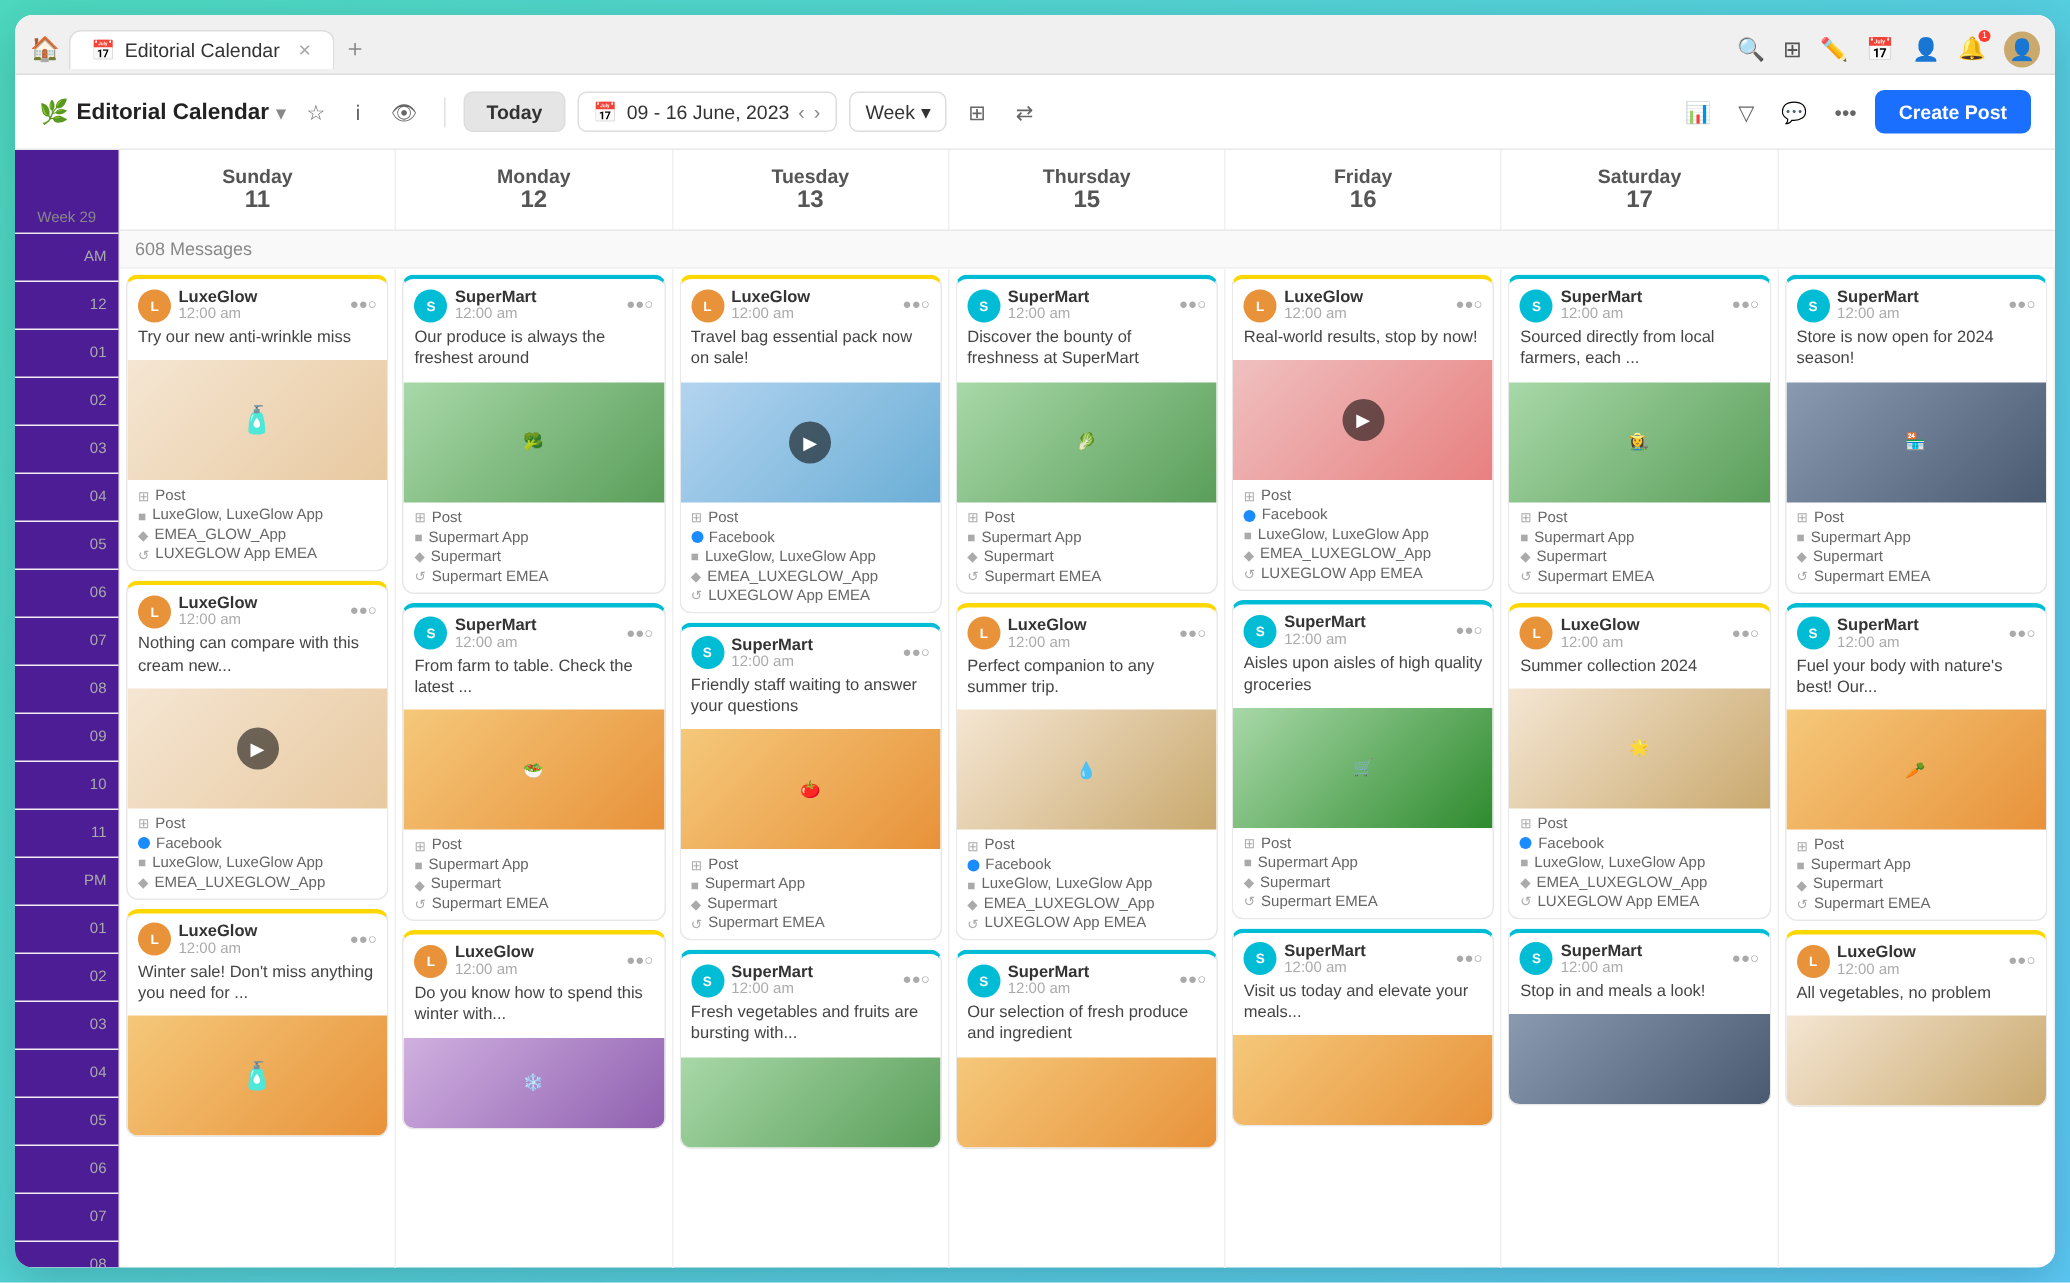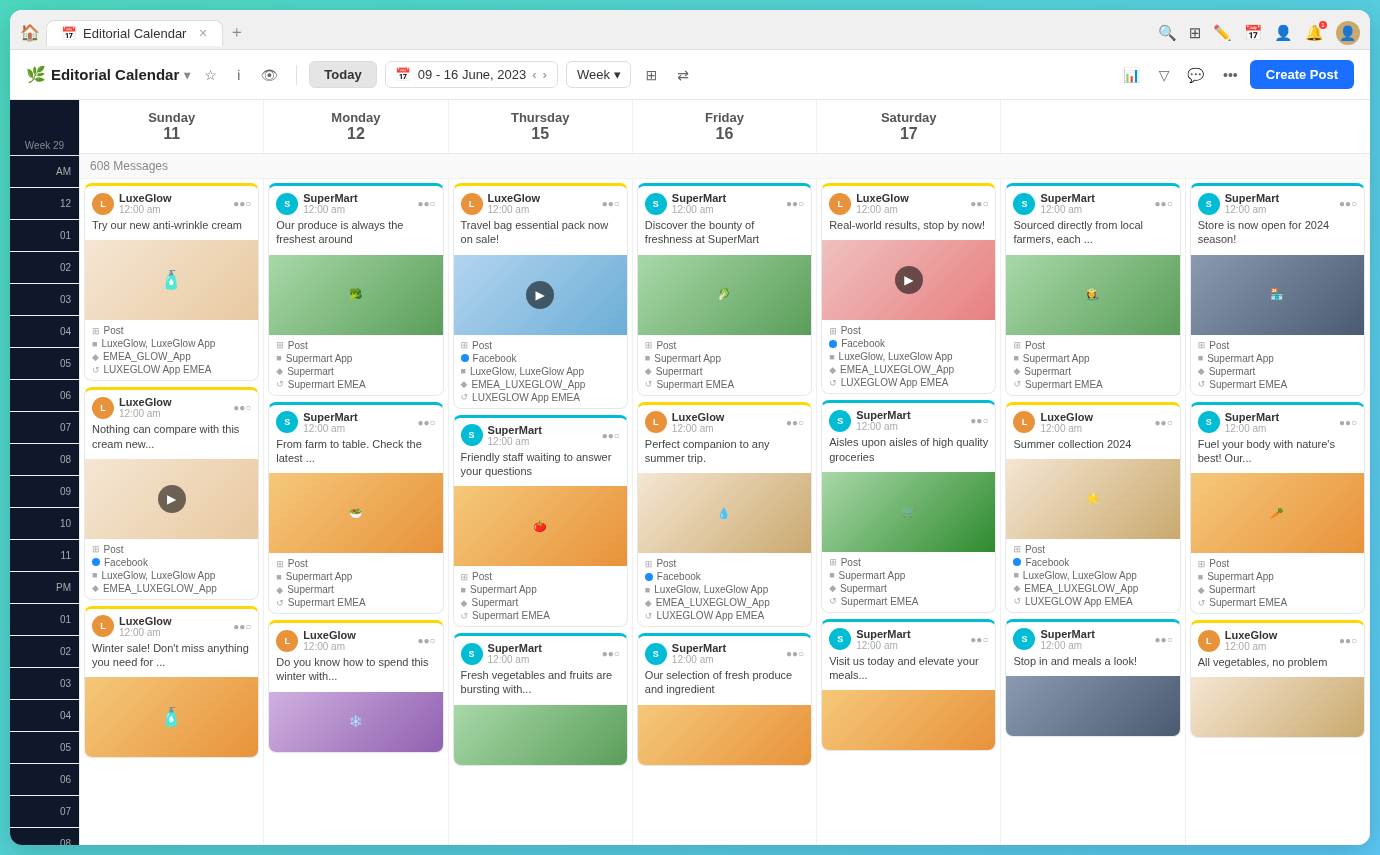--- a/index.html
+++ b/index.html
@@ -140,21 +140,21 @@
 
     
     .calendar-container {
       display: flex;
       flex: 1;
       overflow: hidden;
     }
     .time-col {
       width: 70px;
       flex-shrink: 0;
-      background: #0f172a;
+      background: #4c1d95;
       border-right: 1px solid #e8e8e8;
     }
     .time-header {
       height: 56px;
       border-bottom: 1px solid #e8e8e8;
       display: flex;
       align-items: flex-end;
       justify-content: center;
       padding-bottom: 4px;
       font-size: 10px;
@@ -398,20 +398,24 @@
       <div class="day-headers">
         <div class="day-header">
           <span>Sunday</span>
           <span class="day-num">11</span>
         </div>
         <div class="day-header">
           <span>Monday</span>
           <span class="day-num">12</span>
         </div>
         <div class="day-header">
+          <span>Tuesday</span>
+          <span class="day-num">13</span>
+        </div>
+        <div class="day-header">
           <span>Thursday</span>
           <span class="day-num">15</span>
         </div>
         <div class="day-header">
           <span>Friday</span>
           <span class="day-num">16</span>
         </div>
         <div class="day-header">
           <span>Saturday</span>
           <span class="day-num">17</span>
@@ -429,21 +433,21 @@
           <div class="post-card card-yellow">
             <div class="post-card-top">
               <div class="post-card-brand">
                 <div class="brand-avatar" style="background:#e8923a;">L</div>
                 <div>
                   <span class="brand-name">LuxeGlow</span>
                   <span class="brand-time">12:00 am</span>
                 </div>
                 <div class="brand-icons">●●○</div>
               </div>
-              <div class="post-text">Try our new anti-wrinkle cream</div>
+              <div class="post-text">Try our new anti-wrinkle miss</div>
             </div>
             <div class="post-img-placeholder img-cream">
               <div style="width:100%;height:80px;background:linear-gradient(135deg,#f5e6d3,#e8c9a0);display:flex;align-items:center;justify-content:center;">🧴</div>
             </div>
             <div class="post-meta">
               <div class="meta-row">
                   <span class="meta-icon">⊞</span>
                   <span> Post</span>
                 </div>
               <div class="meta-row">

